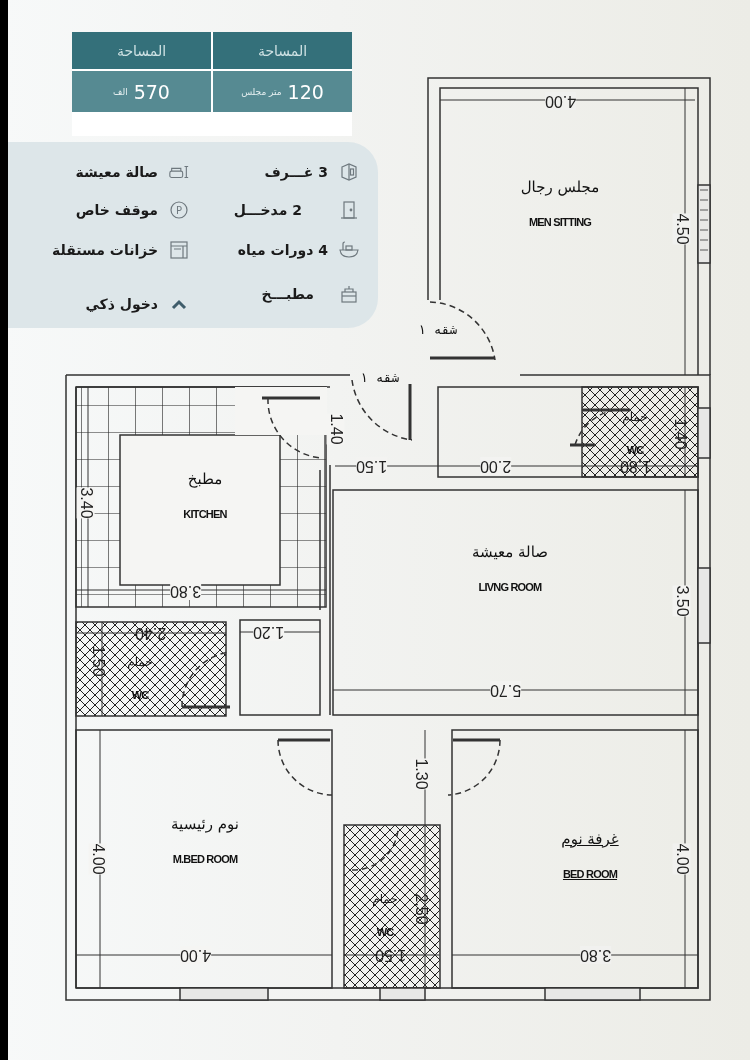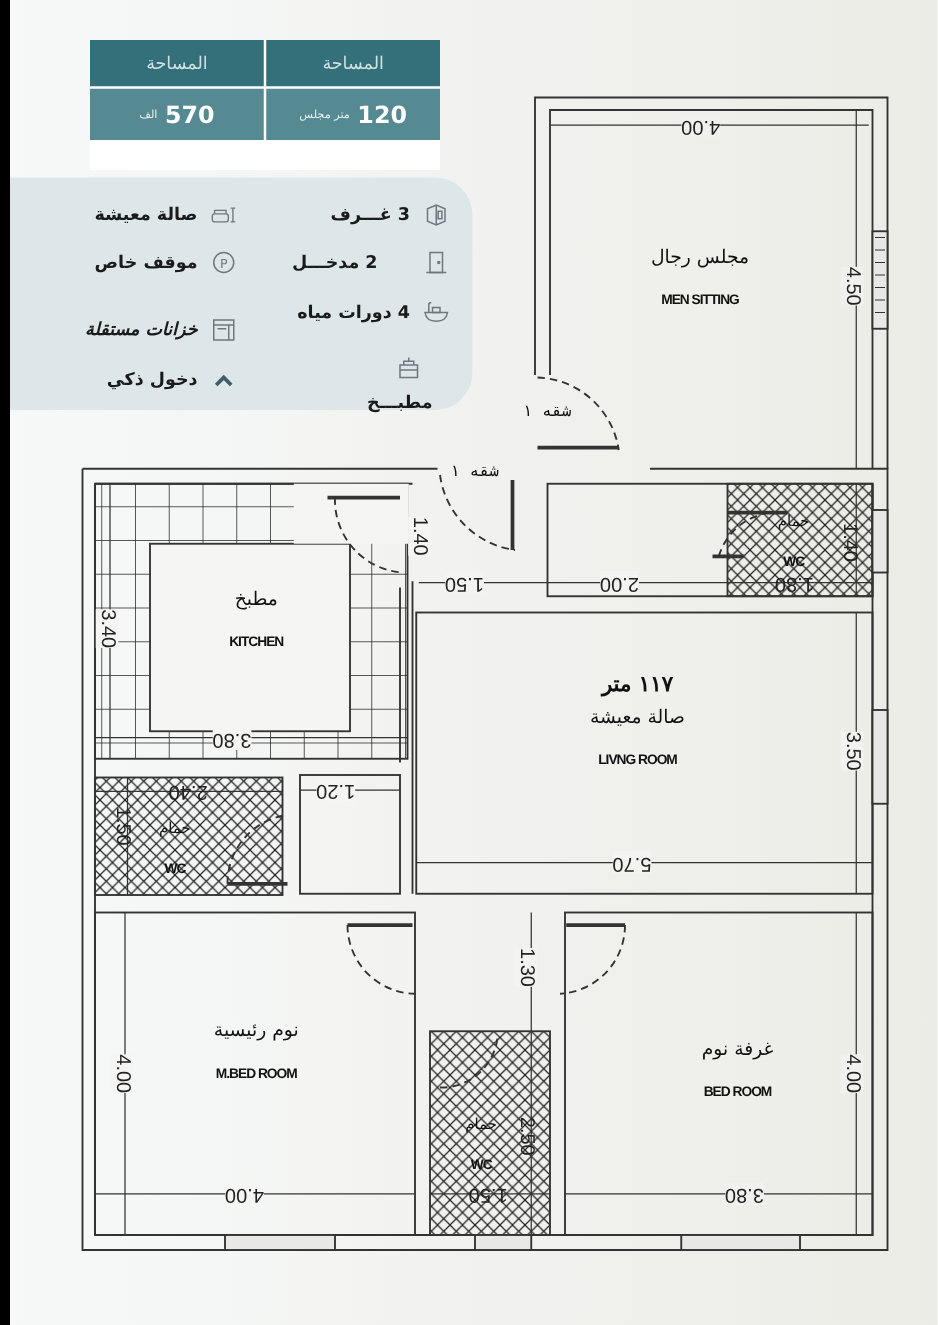--- a/index.html
+++ b/index.html
@@ -9,21 +9,21 @@
     background: linear-gradient(90deg, #f7f9f9 0%, #f2f3f1 45%, #ecece6 100%);
     position: relative;
   }
   .left-strip { position: absolute; left: 0; top: 0; width: 8px; height: 1060px; background: #000; }
 
   
   .stats { position: absolute; left: 72px; top: 32px; width: 280px; height: 104px; display: grid;
     grid-template-columns: 139px 139px; grid-template-rows: 37px 41px; gap: 2px; background: #fff; padding: 0; }
   .stats .hd { background: #34707a; color: #cfe2e4; font-size: 14px; display:flex; align-items:center; justify-content:center; direction: rtl; }
   .stats .val { background: #568a92; color: #fff; display:flex; align-items:center; justify-content:center; direction: rtl; gap: 6px; }
-  .stats .val .num { font-size: 19px; font-weight: bold; }
+  .stats .val .num { font-size: 19px; font-weight: normal; }
   .stats .val .unit { font-size: 9px; color: #e6f0f1; }
 
   
   .features { position: absolute; left: 8px; top: 142px; width: 370px; height: 186px;
     background: #dde6e9; border-radius: 0 30px 30px 0; }
   .feat { position: absolute; direction: rtl; display: flex; align-items: center; gap: 10px; }
   .feat .lbl { font-size: 14px; font-weight: bold; color: #1a1a1a; white-space: nowrap; }
   .feat .ic { width: 22px; height: 20px; display:flex; align-items:center; justify-content:center; color: #707a80; }
 
   
@@ -79,21 +79,21 @@
   <div class="feat" style="right:18px; top:98px;">
     <span class="ic">
       <svg width="22" height="20" viewBox="0 0 22 20" fill="none" stroke="#6e787e" stroke-width="1.2">
           <path d="M2 10 L20 10 Q19 17 11 17 Q3 17 2 10 Z"></path>
           <path d="M5 10 L5 4 Q5 2 7 2"></path>
           <rect x="8" y="6" width="6" height="4"></rect>
         </svg>
     </span>
     <span class="lbl">4 دورات مياه</span>
   </div>
-  <div class="feat" style="right:18px; top:142px;flex-direction:column;">
+  <div class="feat" style="right:18px; top:142px;">
     <span class="ic">
       <svg width="20" height="20" viewBox="0 0 20 20" fill="none" stroke="#6e787e" stroke-width="1.2">
           <rect x="3" y="8" width="14" height="10"></rect>
           <path d="M3 12 L17 12"></path>
           <path d="M6 8 L6 5 L14 5 L14 8"></path>
           <path d="M10 5 L10 2"></path>
         </svg>
     </span>
     <span class="lbl" style="margin-right:14px">مطبـــخ</span>
   </div>
@@ -110,21 +110,21 @@
   </div>
   <div class="feat" style="right:188px; top:58px;">
     <span class="ic">
       <svg width="20" height="20" viewBox="0 0 20 20" fill="none" stroke="#6e787e" stroke-width="1.2">
           <circle cx="10" cy="10" r="8"></circle>
           <text x="10" y="14" font-size="10" text-anchor="middle" fill="#6e787e" stroke="none" font-family="DejaVu Sans, sans-serif">P</text>
         </svg>
     </span>
     <span class="lbl">موقف خاص</span>
   </div>
-  <div class="feat" style="right:188px; top:112px;font-style:italic;">
+  <div class="feat" style="right:188px; top:98px;">
     <span class="ic">
       <svg width="20" height="20" viewBox="0 0 20 20" fill="none" stroke="#6e787e" stroke-width="1.2">
           <rect x="2" y="2" width="16" height="16"></rect>
           <path d="M2 6 L18 6 M14 6 L14 18 M5 9 L12 9"></path>
         </svg>
     </span>
     <span class="lbl">خزانات مستقلة</span>
   </div>
   <div class="feat" style="right:188px; top:152px;">
     <span class="ic">
@@ -195,50 +195,49 @@
     <path d="M88 387 L88 607 M76 590 L326 590" stroke-width="1"></path>
     <path d="M335 466 L438 466 M438 466 L582 466 M582 466 L698 466 M685 387 L685 477" stroke-width="1"></path>
     <path d="M333 690 L698 690 M685 490 L685 715" stroke-width="1"></path>
     <path d="M76 633 L226 633 M102 622 L102 716 M240 632 L320 632" stroke-width="1"></path>
     <path d="M100 730 L100 988 M76 955 L332 955" stroke-width="1"></path>
     <path d="M452 955 L698 955 M685 730 L685 988" stroke-width="1"></path>
     <path d="M344 955 L440 955 M425 825 L425 988 M425 730 L425 825" stroke-width="1"></path>
   </g>
 </svg>
 
-<div class="room-label" style="left:480px; top:196px; width:160px;">
+<div class="room-label" style="left:480px; top:178px; width:160px;">
   <span class="ar">مجلس رجال</span>
   <span class="en">MEN SITTING</span>
 </div>
 <div class="room-label" style="left:145px; top:470px; width:120px;">
   <span class="ar">مطبخ</span>
   <span class="en">KITCHEN</span>
 </div>
 <div class="room-label" style="left:430px; top:537px; width:160px;">
-  <span class="ar" style="font-size:17px;font-weight:bold">١١٧ متر</span>
   <span class="ar" style="margin-top:6px">صالة معيشة</span>
   <span class="en">LIVNG ROOM</span>
 </div>
 <div class="room-label" style="left:610px; top:410px; width:50px;">
   <span class="ar" style="font-size:12px">حمام</span>
   <span class="en">WC</span>
 </div>
 <div class="room-label" style="left:115px; top:655px; width:50px;">
   <span class="ar" style="font-size:12px">حمام</span>
   <span class="en">WC</span>
 </div>
 <div class="room-label" style="left:150px; top:815px; width:110px;">
   <span class="ar">نوم رئيسية</span>
   <span class="en">M.BED ROOM</span>
 </div>
 <div class="room-label" style="left:360px; top:892px; width:50px;">
   <span class="ar" style="font-size:12px">حمام</span>
   <span class="en">WC</span>
 </div>
-<div class="room-label" style="left:535px; top:830px; width:110px;">
+<div class="room-label" style="left:535px; top:830px; width:110px;text-decoration:underline;">
   <span class="ar">غرفة نوم</span>
   <span class="en">BED ROOM</span>
 </div>
 
 <div class="flat-lbl" style="left:418px; top:322px;">شقه ١</div>
 <div class="flat-lbl" style="left:360px; top:370px;">شقه ١</div>
 
 <div class="dim rot180" style="left:545px; top:92px; background:#f0f1ef;">4.00</div>
 <div class="dim rot90" style="left:666px; top:220px; background:#f0f1ef;">4.50</div>
 <div class="dim rot180" style="left:170px; top:582px; background:#f5f5f3;">3.80</div>

